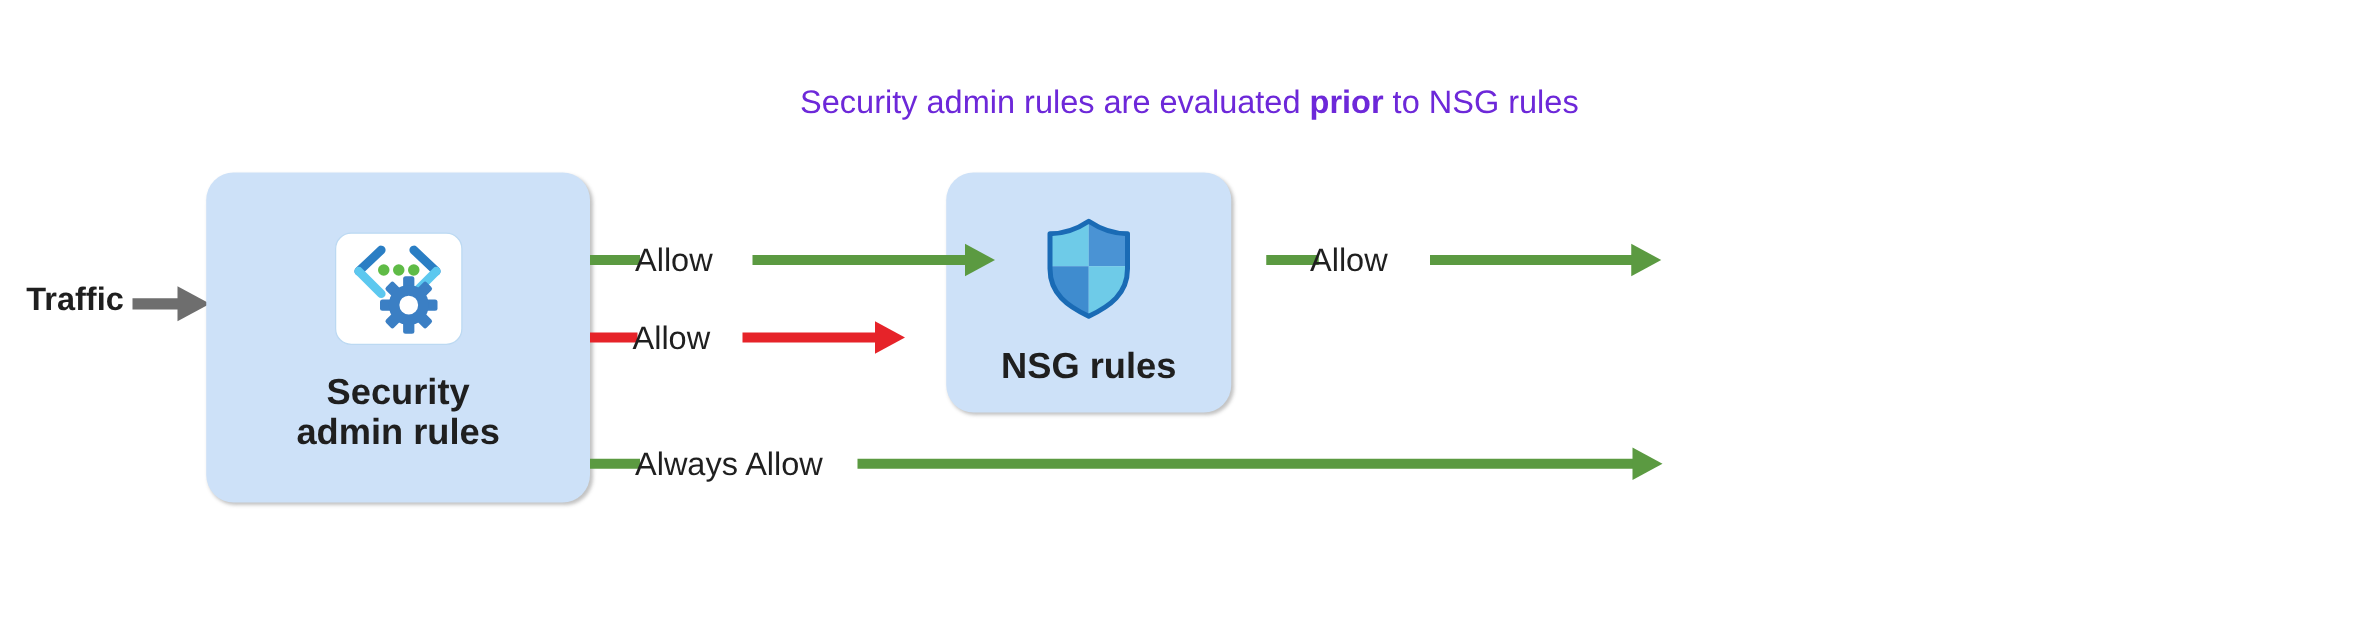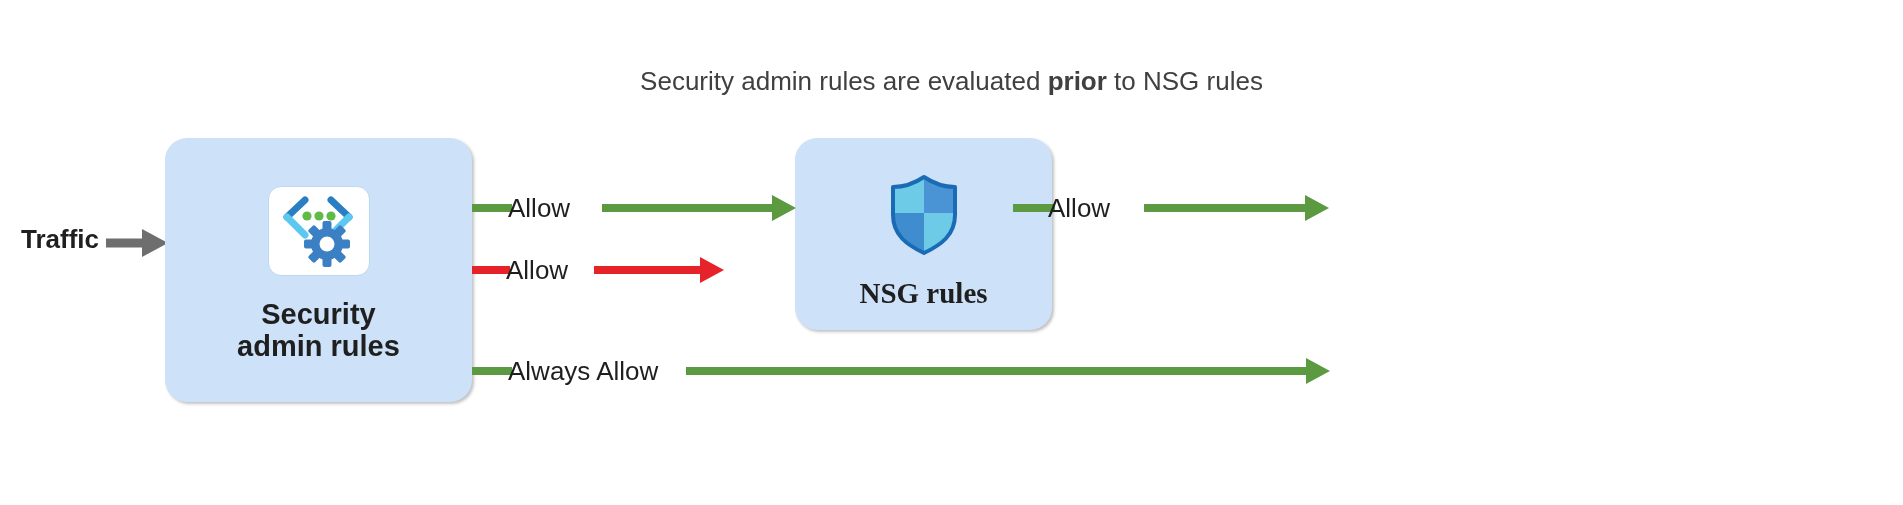--- a/index.html
+++ b/index.html
@@ -17,21 +17,21 @@
   .title{
     position:absolute;left:0;top:22px;width:1903px;
     text-align:center;
     font-size:30px;font-weight:bold;letter-spacing:-0.2px;
     color:#1f1f1f;
   }
   .subtitle{
     position:absolute;left:0;top:66px;width:1903px;
     text-align:center;
     font-size:26px;font-weight:normal;
-    color:#404040;
+    color:#6d28d9;
   }
   .subtitle .pre,.subtitle .post{font-weight:normal;}
   .subtitle .strong{font-weight:bold;}
 
   
   .node{
     position:absolute;
     background:#cde1f8;
     border-radius:22px;
     box-shadow:2px 2px 3px rgba(120,120,120,0.45);
@@ -44,21 +44,21 @@
     text-align:center;
     line-height:1.12;
     font-size:29px;
     white-space:pre-line;
   }
 
   #node-sec{left:165px;top:138px;width:307px;height:264px;}
   #node-sec .icon-tile{margin-top:48px;}
   #node-sec .node-label{margin-top:22px;}
 
-  #node-nsg{left:795px;top:138px;width:257px;height:192px;font-family:Liberation Serif, serif;}
+  #node-nsg{left:757px;top:138px;width:228px;height:192px;}
   #node-nsg .icon-chip{margin-top:35px;}
   #node-nsg .node-label{margin-top:20px;}
 
   #node-tgt{left:1333px;top:138px;width:220px;height:264px;}
   #node-tgt .icon-tile{margin-top:44px;}
   #node-tgt .node-label{margin-top:26px;}
 
   
   .icon-tile{
     background:#ffffff;

